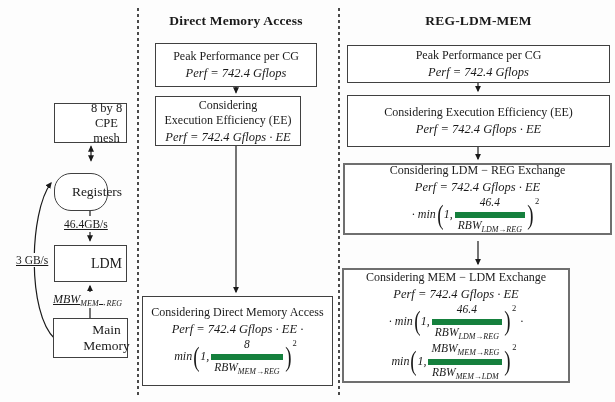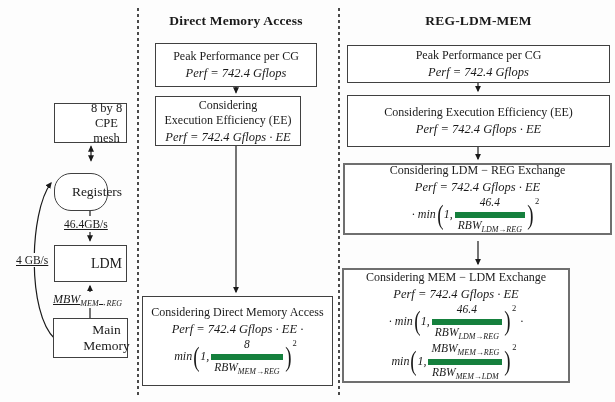--- a/index.html
+++ b/index.html
@@ -70,21 +70,21 @@
   <div class="lbl" style="left:62px;top:217px;">46.4GB/s</div>
 
   <div class="box" style="left:54px;top:245px;width:73px;height:37px;">
     <div class="blabel big" style="font-size:14px;">LDM</div>
   </div>
 
   <div class="lbl it" style="left:51px;top:292px;">
     <span>MBW</span><sub>MEM→REG</sub>
   </div>
 
-  <div class="lbl" style="left:14px;top:253px;">4 GB/s</div>
+  <div class="lbl" style="left:14px;top:253px;">3 GB/s</div>
 
   <div class="box" style="left:53px;top:318px;width:75px;height:40px;">
     <div class="blabel big">Main</div>
     <div class="blabel big">Memory</div>
   </div>
 
   <div class="coltitle" style="left:155px;top:13px;width:162px;">Direct Memory Access</div>
 
   <div class="box" style="left:155px;top:43px;width:162px;height:44px;">
     <div class="btitle">Peak Performance per CG</div>

